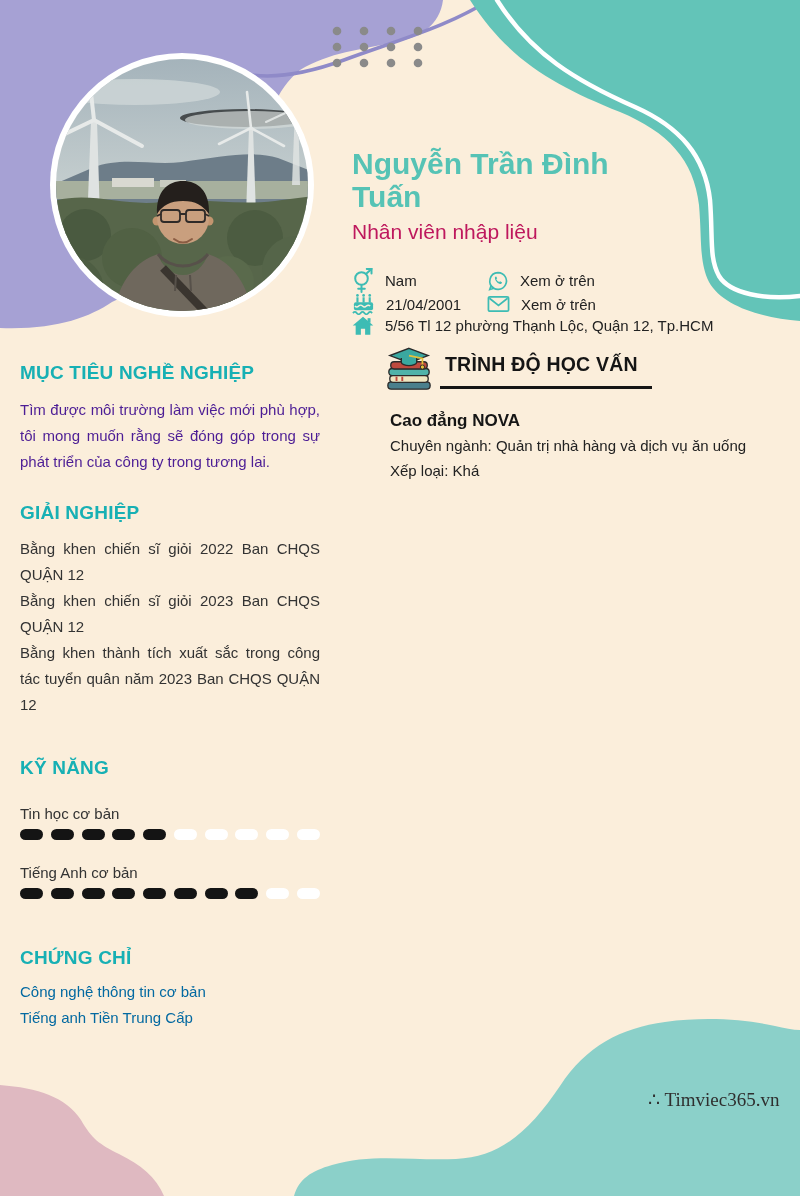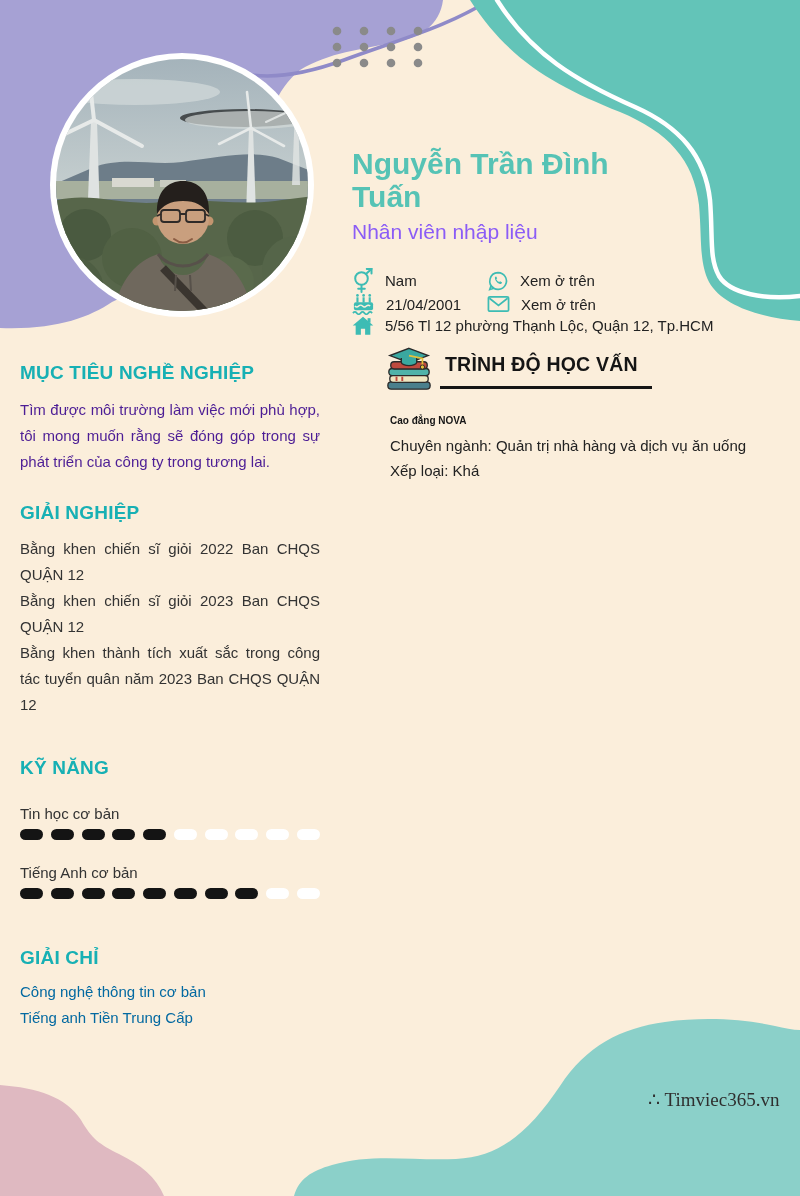--- a/index.html
+++ b/index.html
@@ -29,36 +29,36 @@
   .skill-bar{display:flex;justify-content:space-between;width:300px;}
   .pill{display:inline-block;width:23px;height:11px;border-radius:6px;background:#ffffff;}
   .pill.filled{background:#141414;}
   .certs-sec{margin-top:48px;}
   .cert-item{font-size:15px;line-height:26px;color:#0369a1;}
   .certs-body{margin-top:10px;}
 
   
   .right-col{position:absolute;left:352px;top:147px;width:436px;}
   .person-name{font-size:30px;line-height:33px;font-weight:bold;color:#56c3b5;margin:0;}
-  .job-title{margin-top:7px;font-size:21px;color:#8b5cf6;}
+  .job-title{margin-top:7px;font-size:21px;color:#be185d;}
   .info-grid{
     margin-top:24px;display:grid;grid-template-columns:135px 1fr;
     align-items:center;
   }
   .info-cell{display:flex;align-items:center;gap:11px;font-size:15px;color:#222;}
   .info-cell.span2{grid-column:1 / span 2;}
   .info-icon{flex:0 0 auto;display:inline-flex;}
 
   
   .edu-sec{position:absolute;left:385px;top:346px;width:405px;}
   .edu-header{display:flex;align-items:flex-start;}
   .edu-title-wrap{margin-left:7px;border-bottom:3px solid #151515;padding:7px 14px 10px 5px;}
   .edu-title{font-size:19.5px;font-weight:bold;color:#151515;letter-spacing:.2px;}
   .edu-body{margin:13px 0 0 5px;font-size:15px;line-height:25px;color:#222;}
-  .edu-school{font-size:10px;font-weight:bold;color:#151515;}
+  .edu-school{font-size:17px;font-weight:bold;color:#151515;}
 
   
   .watermark{
     position:absolute;left:648px;top:1088px;width:150px;
     font-family:Liberation Serif, serif;
     font-size:19px;color:#2f2f2f;white-space:nowrap;
   }
 </style>
 </head>
 <body>
@@ -309,21 +309,21 @@
             <span class="pill filled"></span>
             <span class="pill filled"></span>
             <span class="pill filled"></span>
             <span class="pill"></span>
             <span class="pill"></span>
           </div>
       </div>
     </section>
 
     <section class="certs-sec">
-      <h2 class="sec-heading">GIẢI CHỈ</h2>
+      <h2 class="sec-heading">CHỨNG CHỈ</h2>
       <div class="certs-body">
         <div class="cert-item">Công nghệ thông tin cơ bản</div>
         <div class="cert-item">Tiếng anh Tiền Trung Cấp</div>
       </div>
     </section>
   </div>
 
   <div class="watermark">∴ Timviec365.vn</div>
 
 </div>

